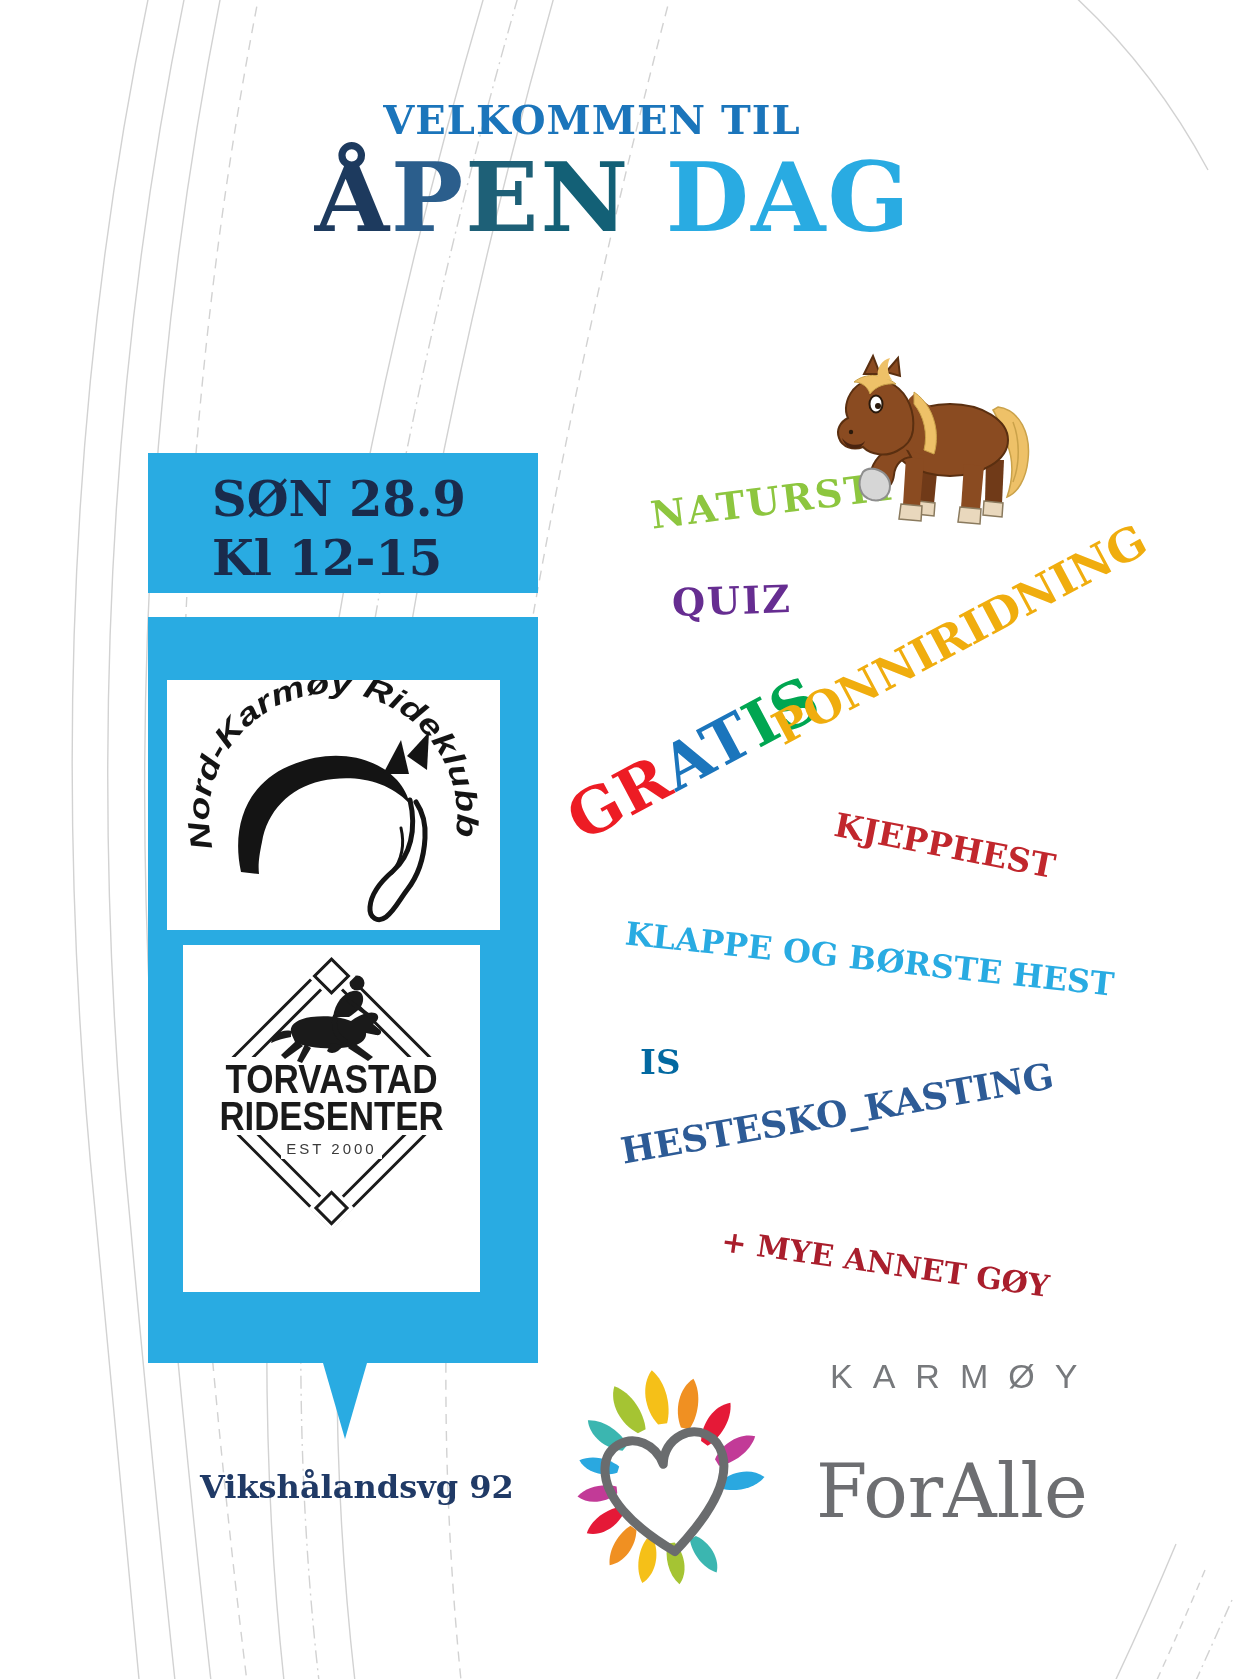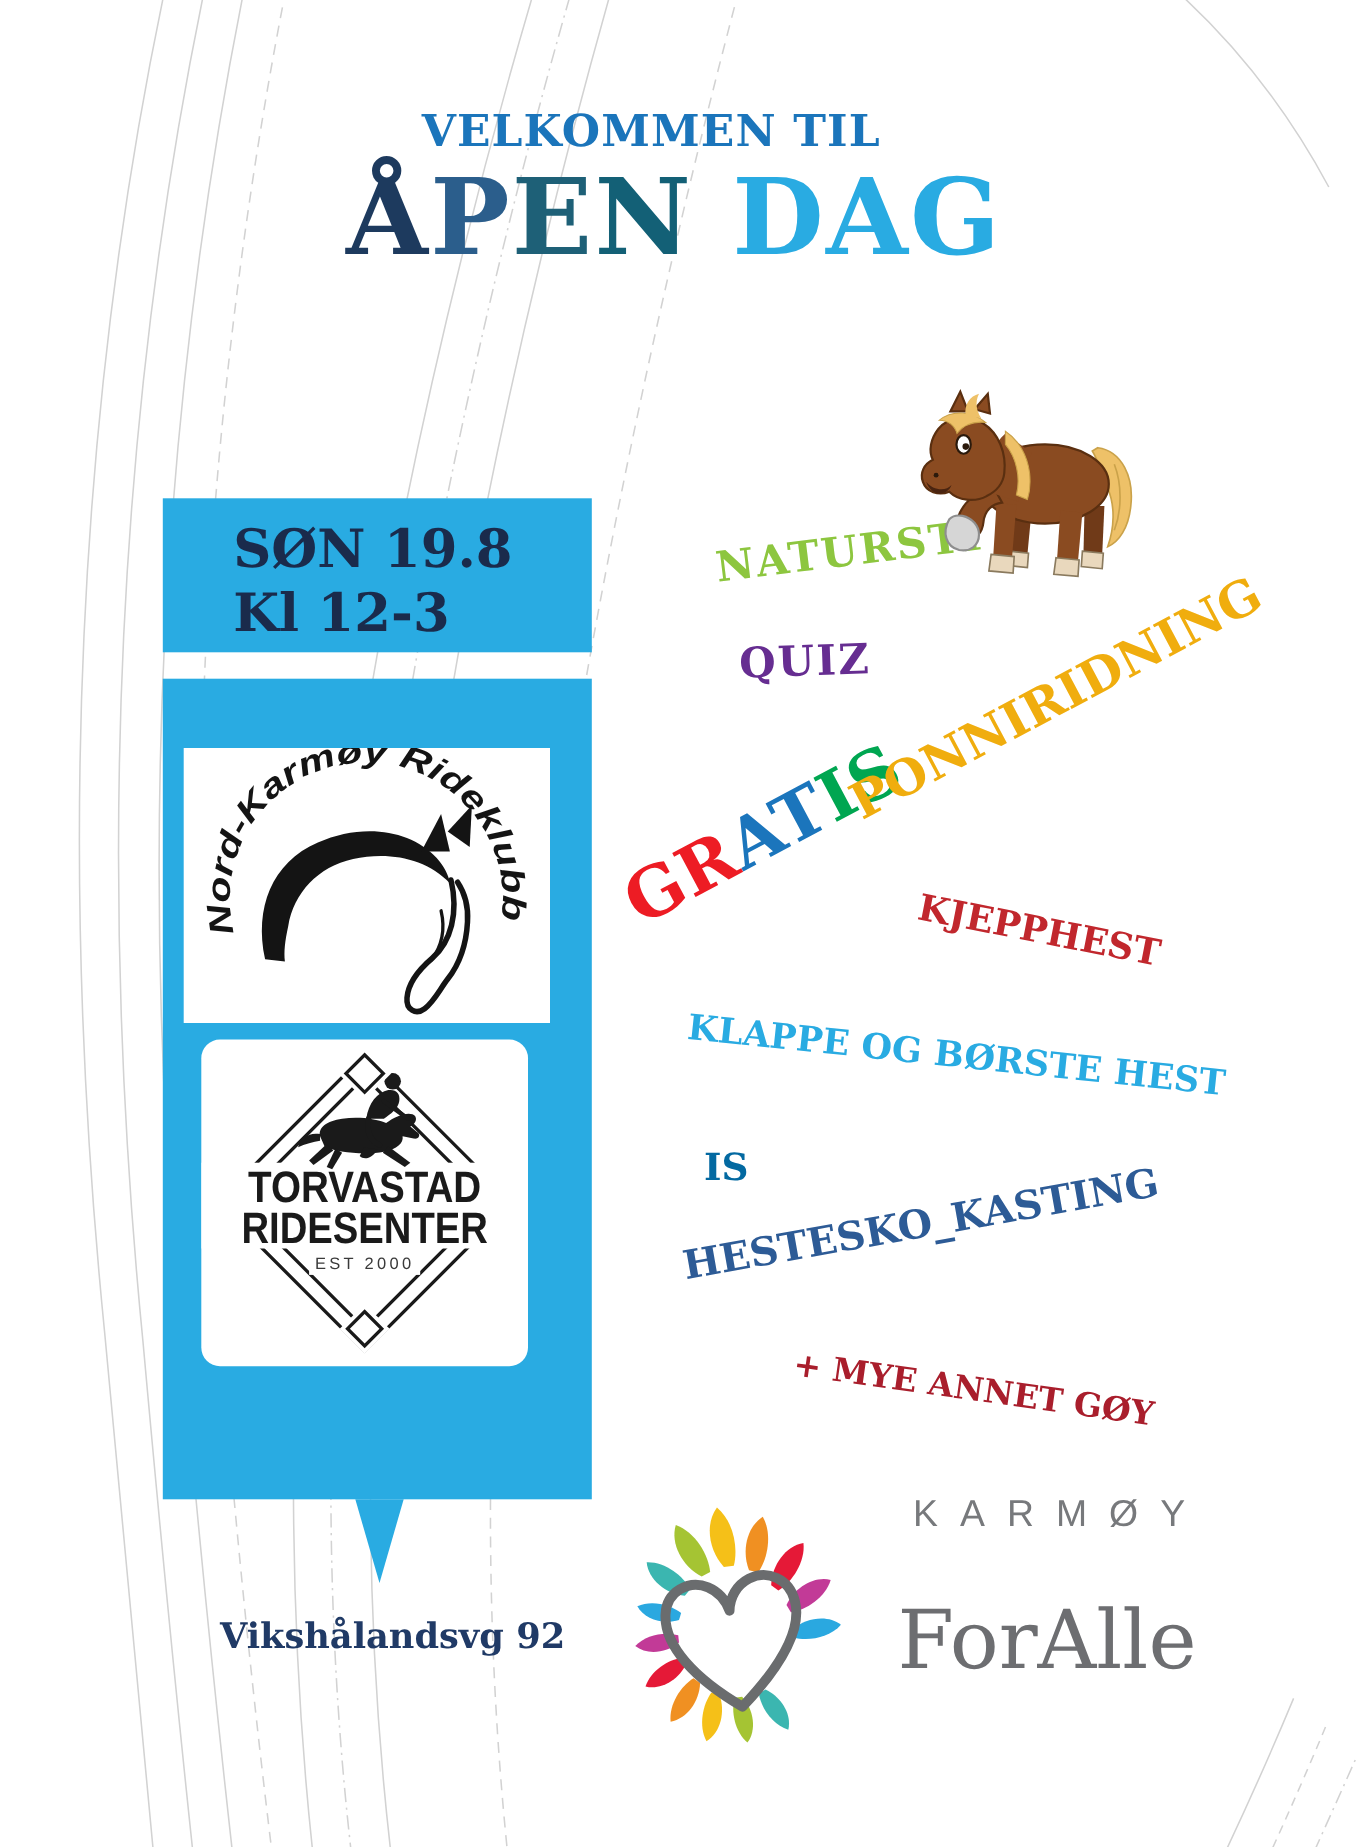--- a/index.html
+++ b/index.html
@@ -17,21 +17,21 @@
   .main-title{left:0;top:148px;width:1226px;text-align:center;font-size:96px;font-weight:bold;
               line-height:1.05;letter-spacing:2px;z-index:3;}
 
   
   .date-box{left:148px;top:453px;width:390px;height:140px;z-index:4;}
   .date-text{left:212px;top:470px;font-size:48px;font-weight:bold;line-height:1.22;z-index:5;}
   .blue-col{left:148px;top:617px;width:390px;height:746px;z-index:4;}
   .col-tip{left:323px;top:1363px;width:0;height:0;border-left:22px solid transparent;
            border-right:22px solid transparent;border-top:76px solid #29abe2;z-index:4;}
   .logo-box1{left:167px;top:680px;width:333px;height:250px;background:#fff;z-index:5;}
-  .logo-box2{left:183px;top:945px;width:297px;height:297px;background:#fff;z-index:5;border-radius:17px;}
+  .logo-box2{left:183px;top:945px;width:297px;height:347px;background:#fff;z-index:5;}
   .address{left:200px;top:1468px;font-size:32px;font-weight:bold;z-index:5;}
 
   
   .act{white-space:nowrap;font-weight:bold;z-index:6;}
   .act-natursti{left:650px;top:478px;font-size:38px;letter-spacing:2px;transform:rotate(-7deg);}
   .act-quiz{left:672px;top:578px;font-size:38px;letter-spacing:2px;transform:rotate(-2deg);}
   .act-gratis{left:556px;top:722px;font-size:62px;letter-spacing:1px;transform:rotate(-28deg);}
   .act-ponniridning{left:752px;top:608px;font-size:45px;transform:rotate(-28deg);}
   .act-kjepphest{left:833px;top:826px;font-size:33px;transform:rotate(11deg);}
   .act-klappe{left:624px;top:940px;font-size:32px;transform:rotate(6deg);}
@@ -69,22 +69,22 @@
   </svg>
 
   <div class="abs welcome" style="color: rgb(27, 117, 187);">VELKOMMEN TIL</div>
 
   <div class="abs main-title">
     <span style="color: rgb(29, 58, 94);">Å</span><span style="color: rgb(43, 94, 140);">P</span><span style="color: rgb(30, 96, 119);">E</span><span style="color: rgb(19, 96, 118);">N</span><span style="color: rgb(41, 171, 226);"> </span><span style="color: rgb(41, 171, 226);">D</span><span style="color: rgb(41, 171, 226);">A</span><span style="color: rgb(41, 171, 226);">G</span>
   </div>
 
   <div class="abs date-box" style="background: rgb(41, 171, 226);"></div>
   <div class="abs date-text" style="color: rgb(26, 43, 76);">
-    <div>SØN 19.8</div>
-    <div>Kl 12-3</div>
+    <div>SØN 28.9</div>
+    <div>Kl 12-15</div>
   </div>
   <div class="abs blue-col" style="background: rgb(41, 171, 226);"></div>
   <div class="abs col-tip"></div>
 
   <div class="abs logo-box1">
     <svg width="333" height="250" viewBox="0 0 333 250">
       <defs>
           <path id="nkArc" d="M 47 172 A 124 124 0 1 1 285 172" fill="none"></path>
         </defs>
       <g fill="#141414">

